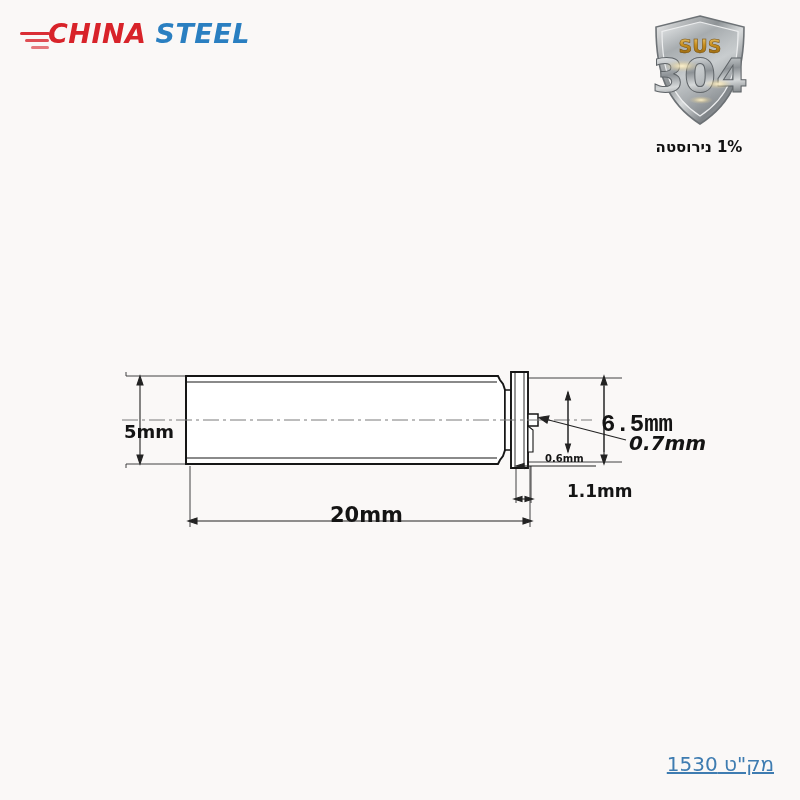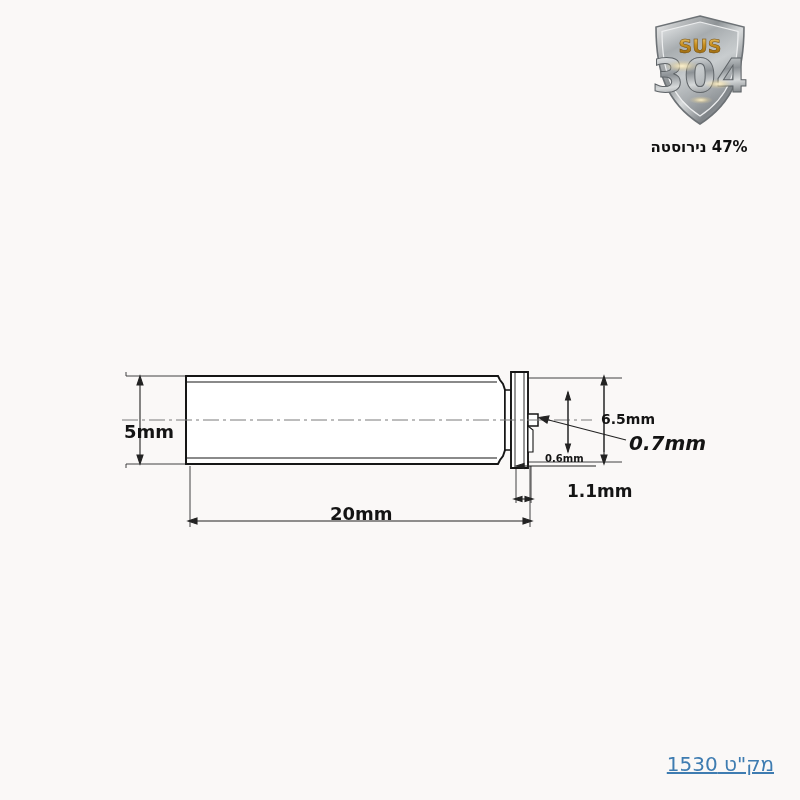--- a/index.html
+++ b/index.html
@@ -88,22 +88,22 @@
     top: 0;
   }
   .dim-label {
     position: absolute;
     font-family: "DejaVu Sans", sans-serif;
     font-weight: bold;
     color: #141414;
     white-space: nowrap;
   }
   .dim-5mm   { left: 104px; top: 421px; font-size: 18px; margin-left: 20px; }
-  .dim-20mm  { left: 330px; top: 503px; font-size: 18px; }
-  .dim-65mm  { left: 601px; top: 411px; font-size: 14px; }
+  .dim-20mm  { left: 330px; top: 503px; font-size: 21px; }
+  .dim-65mm  { left: 601px; top: 411px; font-size: 24px; font-family: Liberation Mono, monospace; }
   .dim-07mm  { left: 629px; top: 431px; font-size: 20px; font-style: italic; }
   .dim-06mm  { left: 545px; top: 453px; font-size: 10px; }
   .dim-11mm  { left: 531px; top: 481px; font-size: 17px; margin-left: 36px; }
 
   
   #sku-link {
     position: absolute;
     right: 26px;
     bottom: 24px;
     font-size: 20px;
@@ -112,20 +112,28 @@
     direction: rtl;
     font-family: "DejaVu Sans", sans-serif;
     cursor: pointer;
   }
 </style>
 </head>
 <body>
 
 <div id="stage">
 
+  <div id="brand-logo">
+    <span class="speed s1"></span>
+    <span class="speed s2"></span>
+    <span class="speed s3"></span>
+    <div class="logo-text">
+      <span class="word-china">CHINA</span><span class="word-steel">STEEL</span>
+    </div>
+  </div>
 
   <div id="sus-badge">
     <div class="shield-wrap">
       <svg width="96" height="112" viewBox="0 0 96 112" xmlns="http://www.w3.org/2000/svg">
         <defs>
           <linearGradient id="shieldGrad" x1="0" y1="0" x2="1" y2="1">
             <stop offset="0%" stop-color="#f2f2f2"></stop>
             <stop offset="18%" stop-color="#b9bcbe"></stop>
             <stop offset="38%" stop-color="#8e9396"></stop>
             <stop offset="55%" stop-color="#d8dbdc"></stop>
@@ -158,21 +166,21 @@
         </defs>
         <path d="M48 2 L92 13 C92 58 82 88 48 110 C14 88 4 58 4 13 Z" fill="url(#shieldGrad)" stroke="#6d7276" stroke-width="1.6"></path>
         <path d="M48 8 L86 17.5 C86 57 77 83 48 102 C19 83 10 57 10 17.5 Z" fill="url(#shieldInner)" stroke="#f0f1f2" stroke-width="1.2" opacity="0.95"></path>
         <text x="48" y="39" text-anchor="middle" font-family="DejaVu Sans, sans-serif" font-size="19" font-weight="bold" fill="url(#goldGrad)" stroke="#6d4708" stroke-width="0.5">SUS</text>
         <text x="48" y="78" text-anchor="middle" font-family="DejaVu Sans, sans-serif" font-size="46" font-weight="bold" fill="url(#numGrad)" stroke="#5f6468" stroke-width="1">304</text>
         <ellipse cx="30" cy="52" rx="17" ry="6" fill="url(#flare)"></ellipse>
         <ellipse cx="66" cy="70" rx="14" ry="5" fill="url(#flare)"></ellipse>
         <ellipse cx="49" cy="86" rx="12" ry="4" fill="url(#flare)"></ellipse>
       </svg>
     </div>
-    <div class="badge-caption">47% נירוסטה</div>
+    <div class="badge-caption">1% נירוסטה</div>
   </div>
 
   <svg id="drawing" width="800" height="800" viewBox="0 0 800 800" xmlns="http://www.w3.org/2000/svg">
 
     <g stroke="#2e2e2e" stroke-width="0.9" fill="none">
 
       <line x1="126" y1="376" x2="200" y2="376"></line>
       <line x1="126" y1="464" x2="200" y2="464"></line>
 
       <line x1="190" y1="466" x2="190" y2="527"></line>

